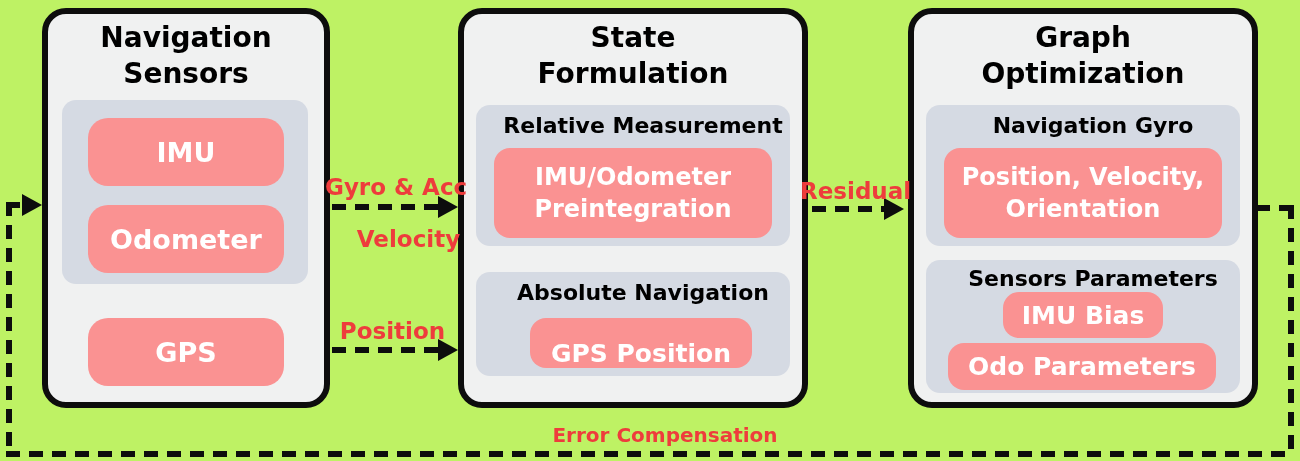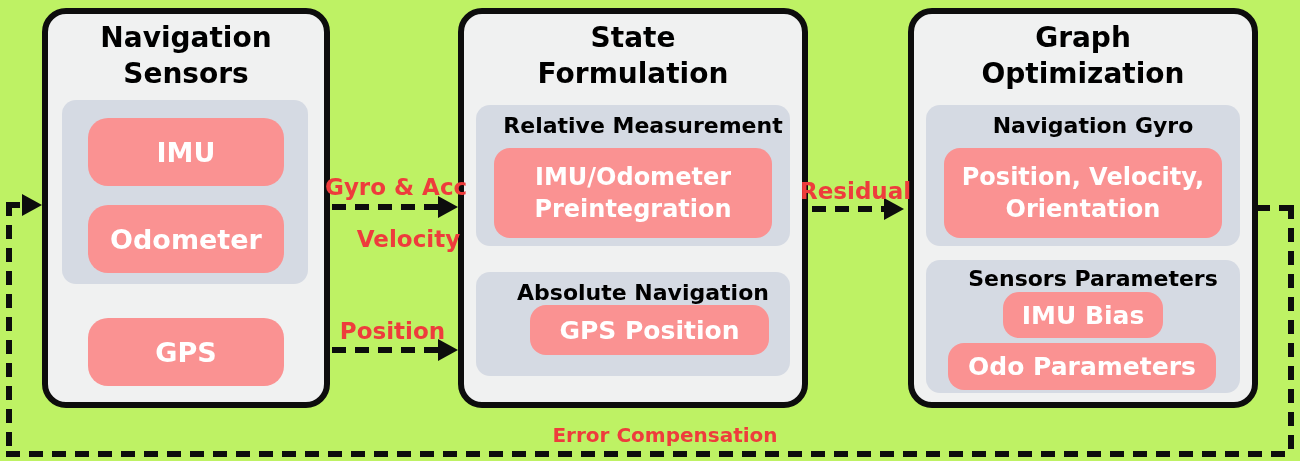--- a/index.html
+++ b/index.html
@@ -92,21 +92,21 @@
     </div>
     <div class="panel" style="left:12px;top:91px;width:314px;height:141px;">
       <div class="panel-label" style="top:8px;">Relative Measurement</div>
       <div class="chip chip-md" style="left:18px;top:43px;width:278px;height:90px;">
         <span>IMU/Odometer</span>
         <span>Preintegration</span>
       </div>
     </div>
     <div class="panel" style="left:12px;top:258px;width:314px;height:104px;">
       <div class="panel-label" style="top:8px;">Absolute Navigation</div>
-      <div class="chip chip-sm" style="left:54px;top:33px;width:239px;height:50px;">
+      <div class="chip chip-sm" style="left:54px;top:46px;width:222px;height:50px;justify-content:flex-end;">
         <span>GPS Position</span>
       </div>
     </div>
   </div>
 
   <div class="bigbox" id="graph-box">
     <div class="box-title">
       <span>Graph</span>
       <span>Optimization</span>
     </div>

